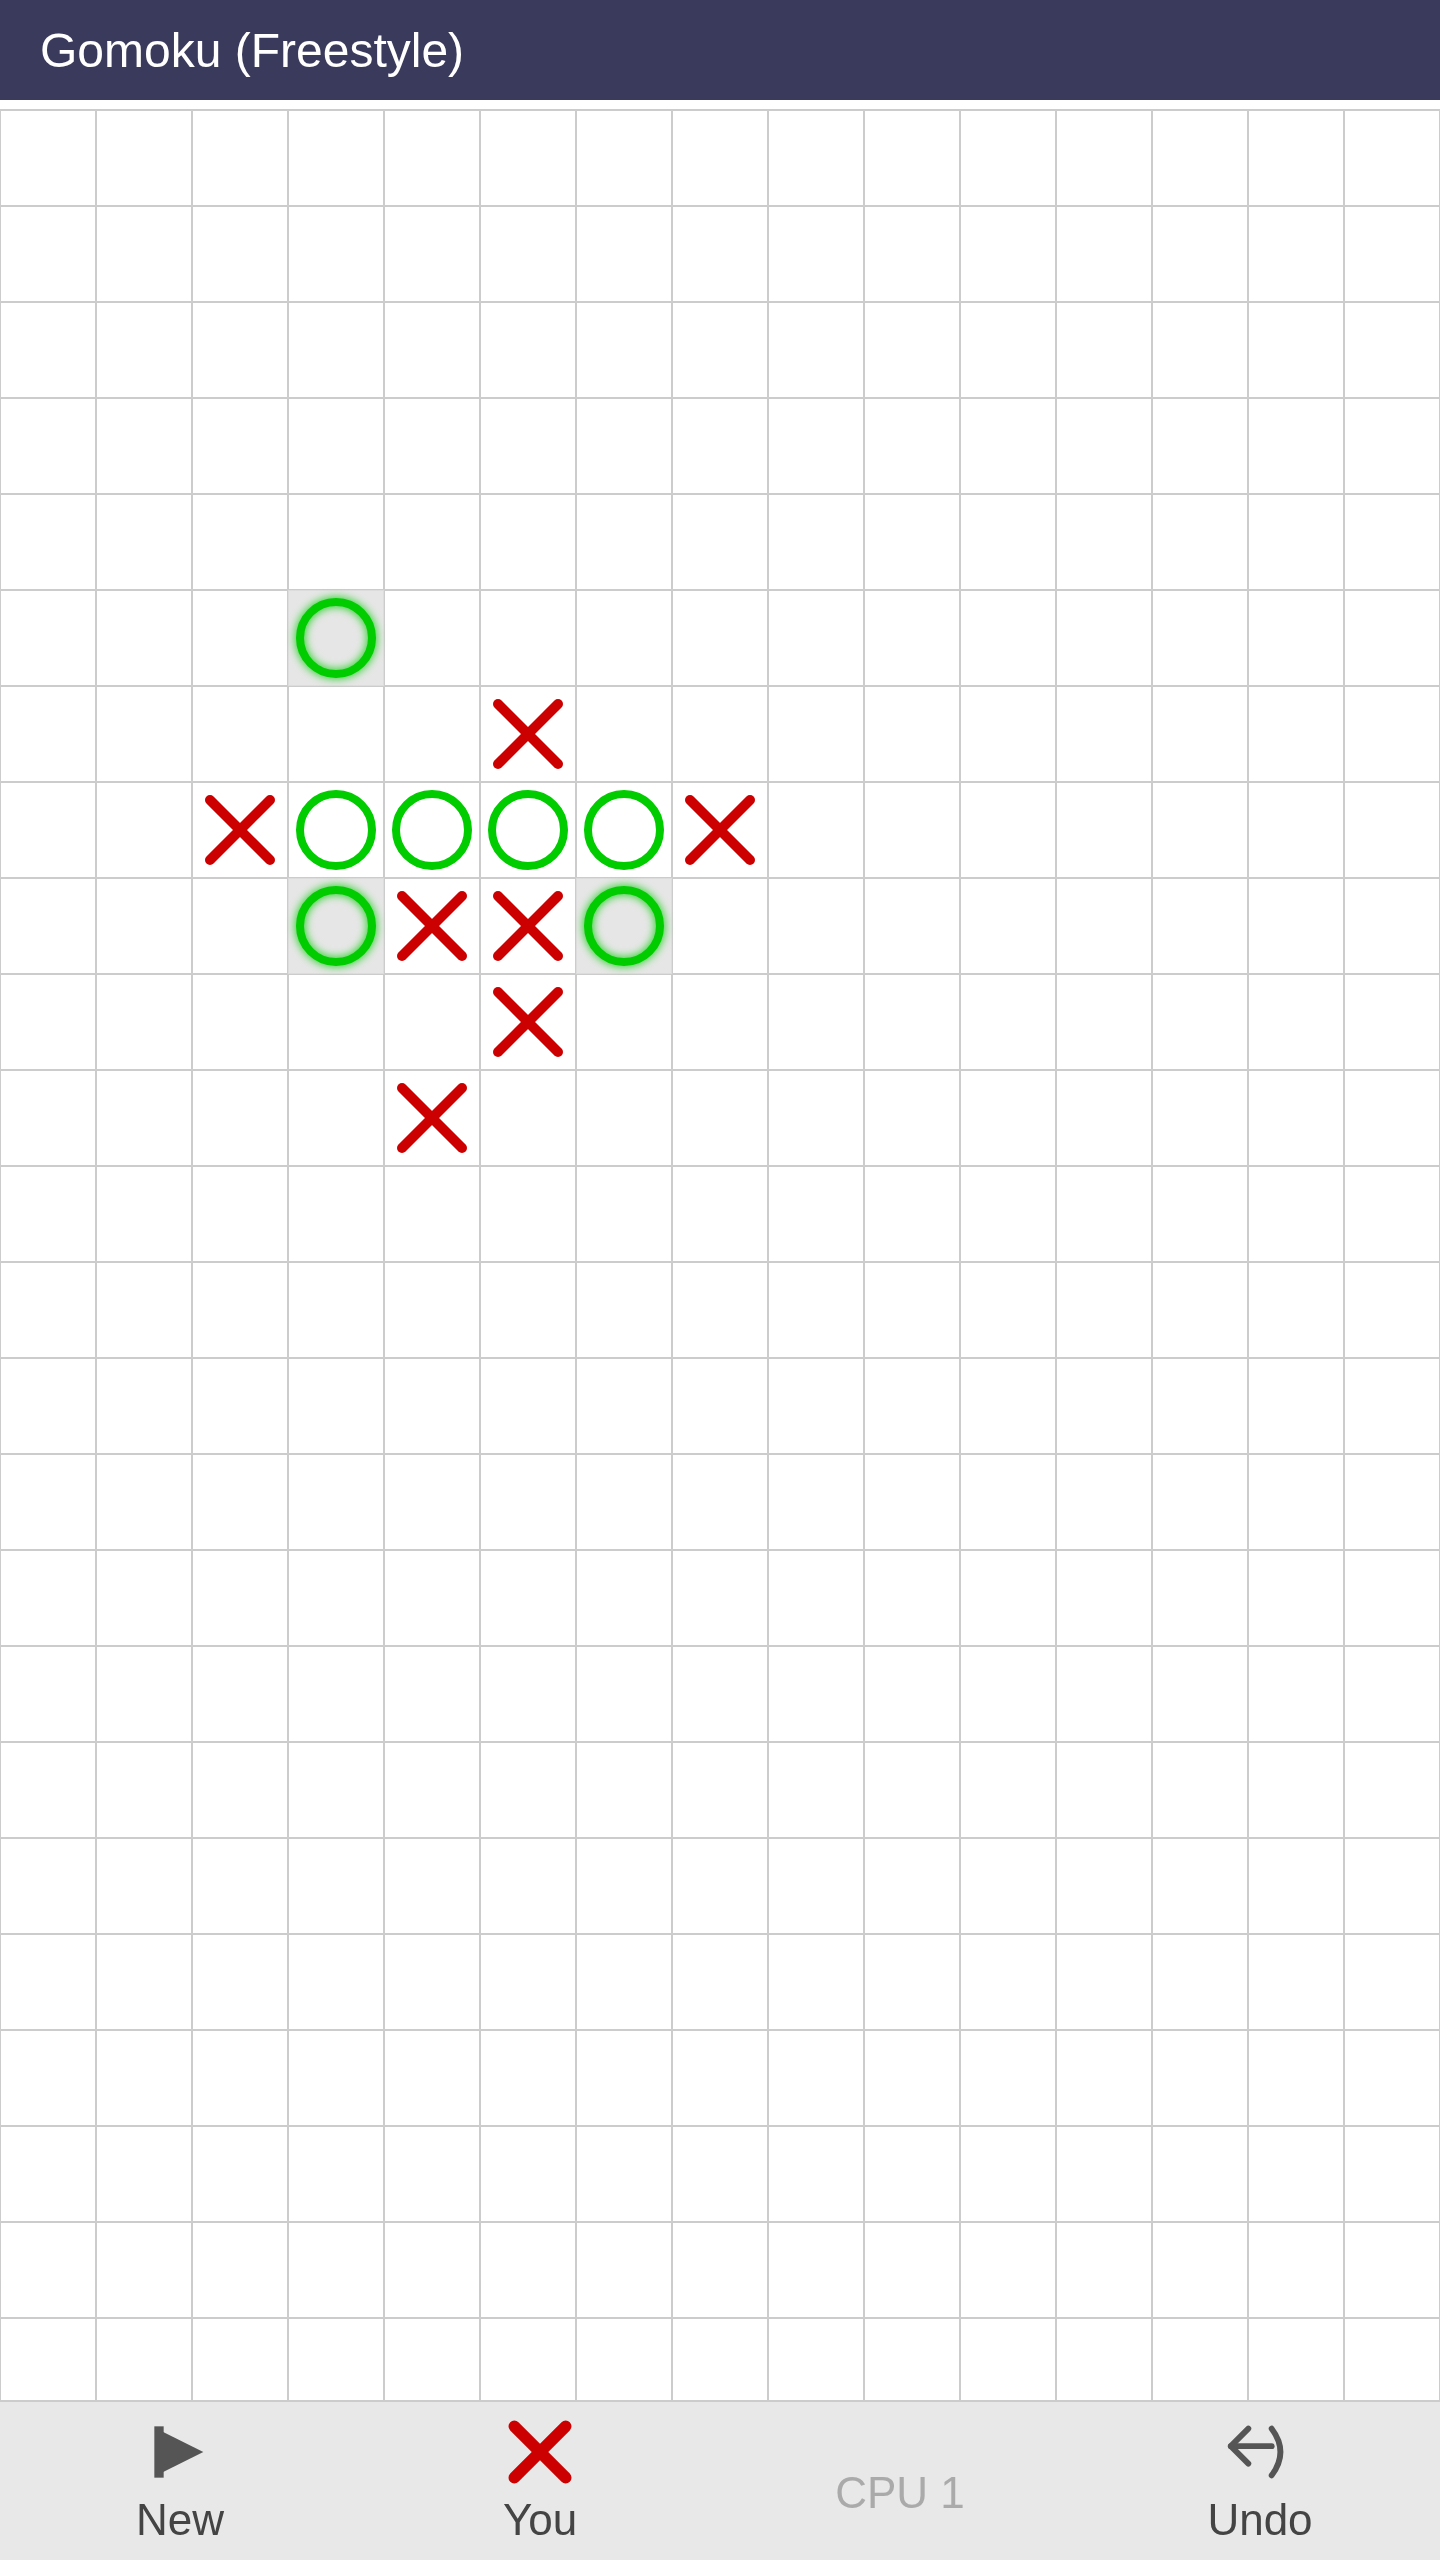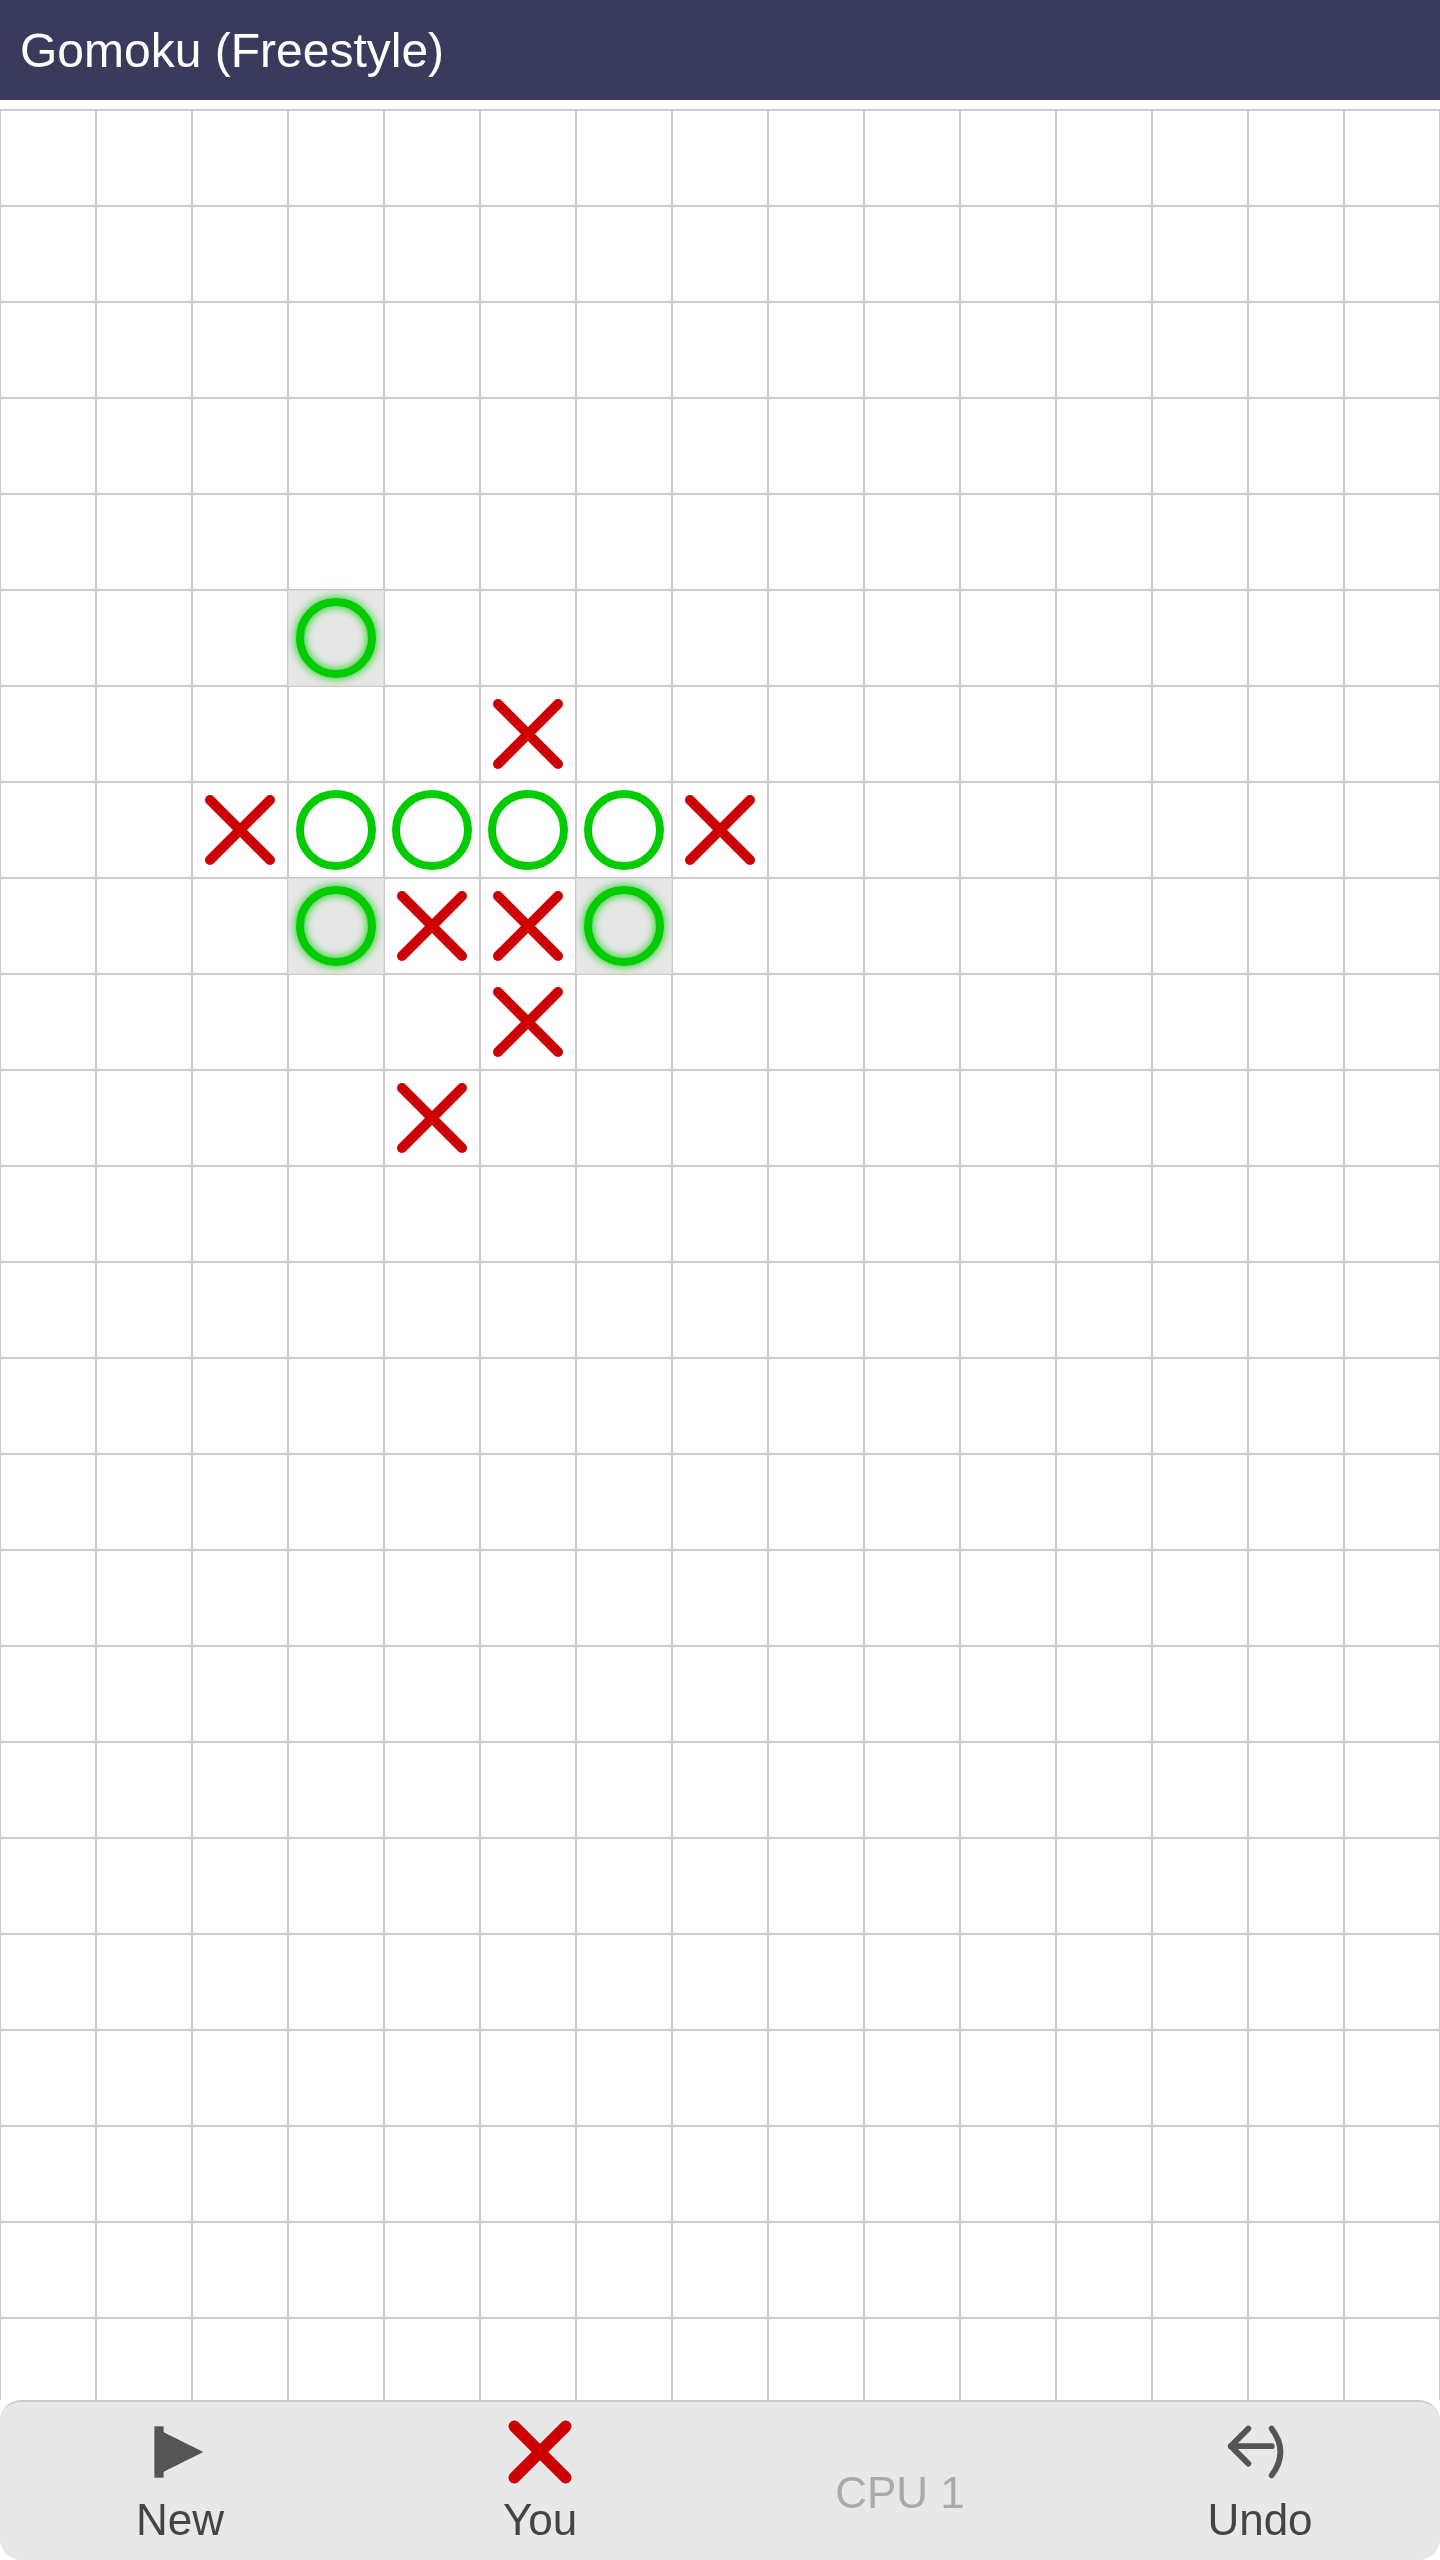--- a/index.html
+++ b/index.html
@@ -13,21 +13,21 @@
       height: 2560px;
       overflow: hidden;
       font-family: Arial, sans-serif;
       background: #fff;
     }
 
     #title-bar {
       background: #3a3a5c;
       color: #fff;
       font-size: 48px;
-      padding: 16px 20px;
+      padding: 16px 40px;
       height: 100px;
       display: flex;
       align-items: center;
     }
 
     #game-board {
       width: 1440px;
       height: 2300px;
       position: relative;
       background: #fff;
@@ -45,21 +45,20 @@
     #bottom-bar {
       width: 1440px;
       height: 160px;
       background: #e8e8e8;
       display: flex;
       align-items: center;
       justify-content: space-around;
       border-top: 2px solid #ccc;
       position: absolute;
       bottom: 0;
-      border-radius: 21px;
     }
 
     .bottom-btn {
       display: flex;
       flex-direction: column;
       align-items: center;
       justify-content: center;
       width: 280px;
       height: 140px;
       cursor: pointer;

